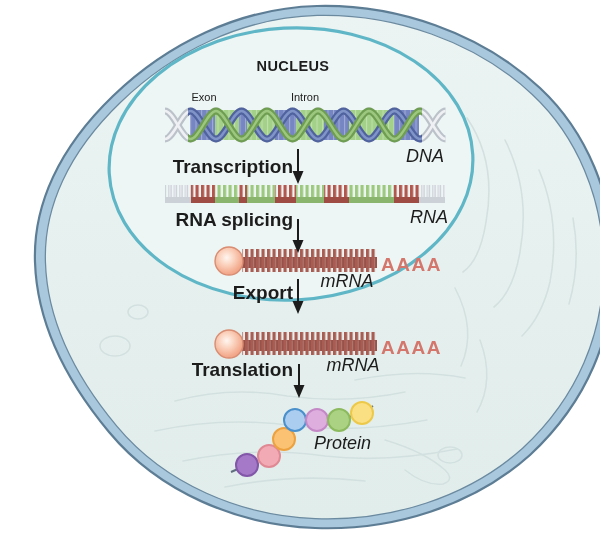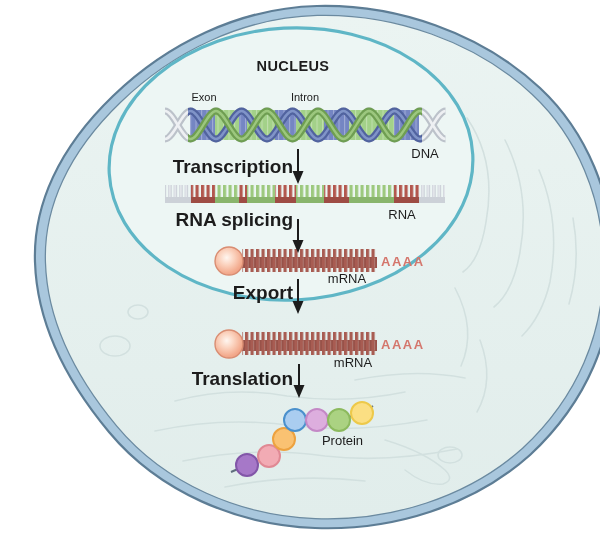--- a/index.html
+++ b/index.html
@@ -4,23 +4,23 @@
 <style>
   html,body{margin:0;padding:0;background:#ffffff;}
   #stage{position:relative;width:600px;height:536px;background:#ffffff;overflow:hidden;
          font-family:"Liberation Sans", sans-serif;color:#1c1c1c;margin-left:25px;}
   #art{position:absolute;left:0;top:0;}
   .lbl{position:absolute;white-space:nowrap;line-height:1;}
   .center{transform:translateX(-50%);}
   .rightal{transform:translateX(-100%);}
   .title{font-weight:bold;font-size:14.5px;letter-spacing:.4px;}
   .step{font-weight:bold;font-size:19px;}
-  .mol{font-size:13px;}
+  .mol{font-size:18px;font-style:italic;}
   .part{font-size:11px;}
-  .polya{font-weight:bold;font-size:13px;letter-spacing:1.5px;color:#d4766c;}
+  .polya{font-weight:bold;font-size:19px;letter-spacing:1.5px;color:#d4766c;}
 </style>
 </head>
 <body>
 
 <div id="stage">
 
 <svg id="art" width="600" height="536" viewBox="0 0 600 536">
   <defs>
     <radialGradient id="capGrad" cx="42%" cy="38%" r="70%">
       <stop offset="0%" stop-color="#fff6f0"></stop>
@@ -180,23 +180,23 @@
     <circle cx="314" cy="420" r="11" fill="#abd282" stroke="#8cba5e" stroke-width="2"></circle>
     <circle cx="337" cy="413" r="11" fill="#fbdf83" stroke="#edc94a" stroke-width="2"></circle>
   </g>
 </svg>
 
 <div class="lbl title center" style="left:268px;top:59px;">NUCLEUS</div>
 <div class="lbl part  center" style="left:179px;top:92px;">Exon</div>
 <div class="lbl part  center" style="left:280px;top:92px;">Intron</div>
 <div class="lbl mol   center" style="left:400px;top:147px;">DNA</div>
 <div class="lbl step rightal" style="left:268px;top:157px;">Transcription</div>
-<div class="lbl mol   center" style="left:377px;top:208px;">RNA</div>
+<div class="lbl mol   center" style="left:404px;top:208px;">RNA</div>
 <div class="lbl step rightal" style="left:268px;top:210px;">RNA splicing</div>
 <div class="lbl polya" style="left:356px;top:255px;">AAAA</div>
 <div class="lbl mol   center" style="left:322px;top:272px;">mRNA</div>
 <div class="lbl step rightal" style="left:268px;top:283px;padding-left:40px;">Export</div>
 <div class="lbl polya" style="left:356px;top:338px;">AAAA</div>
 <div class="lbl mol   center" style="left:328px;top:356px;">mRNA</div>
-<div class="lbl step rightal" style="left:268px;top:369px;">Translation</div>
+<div class="lbl step rightal" style="left:268px;top:360px;">Translation</div>
 <div class="lbl mol   center" style="left:313px;top:434px;padding-left:9px;">Protein</div>
 
 </div>
 
 </body></html>

